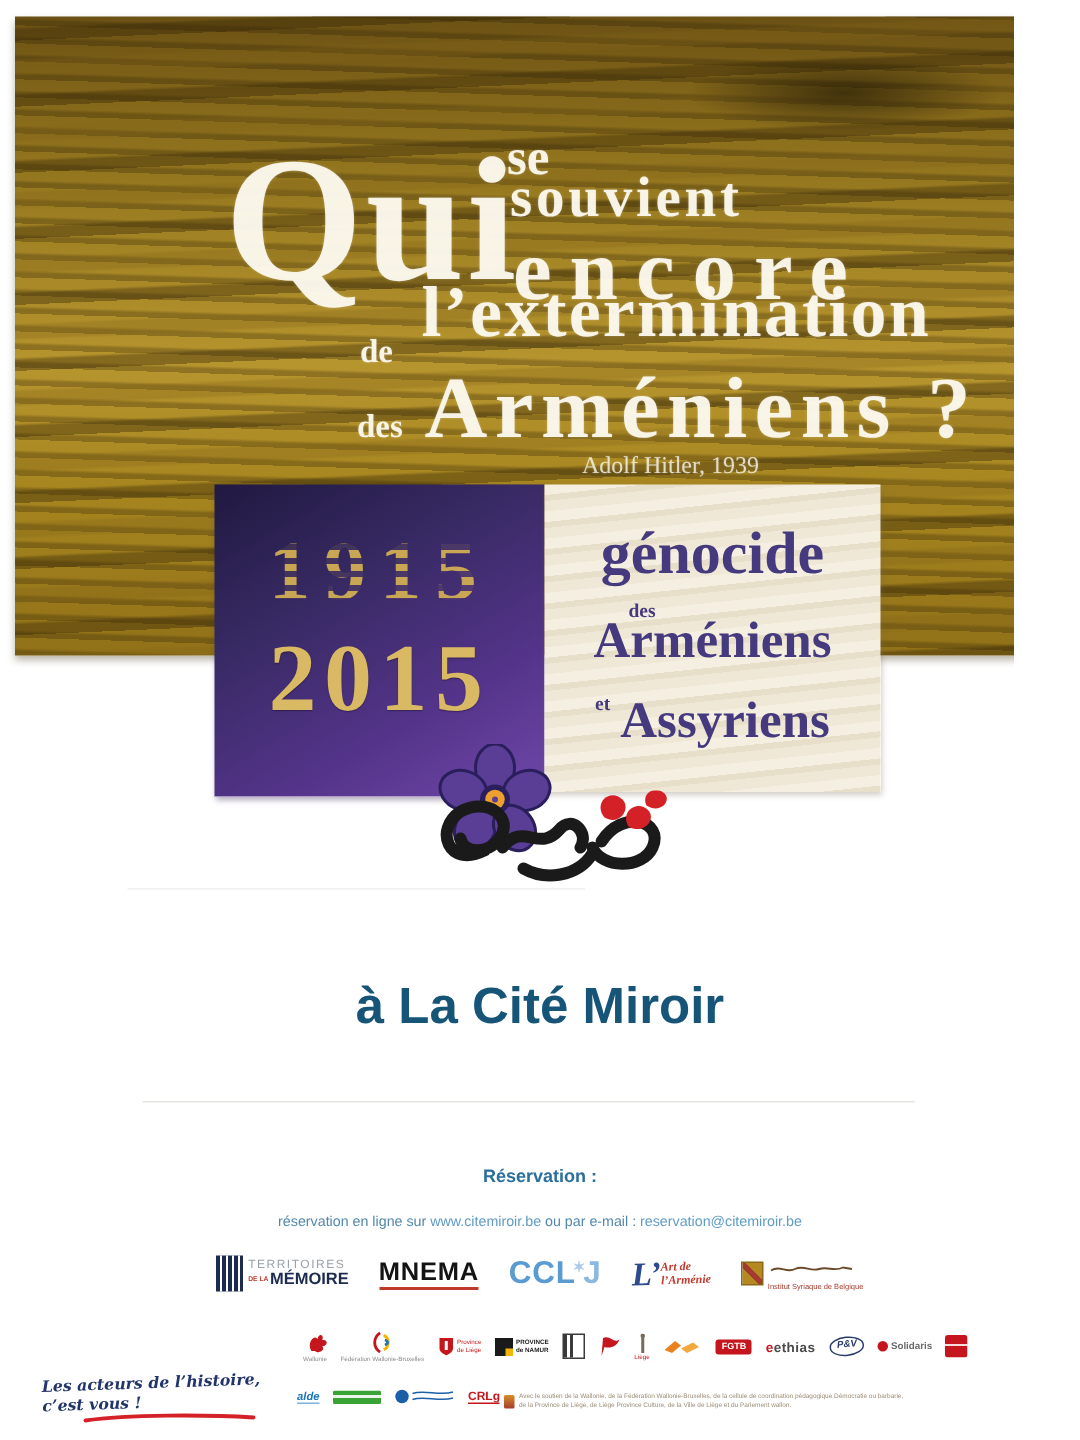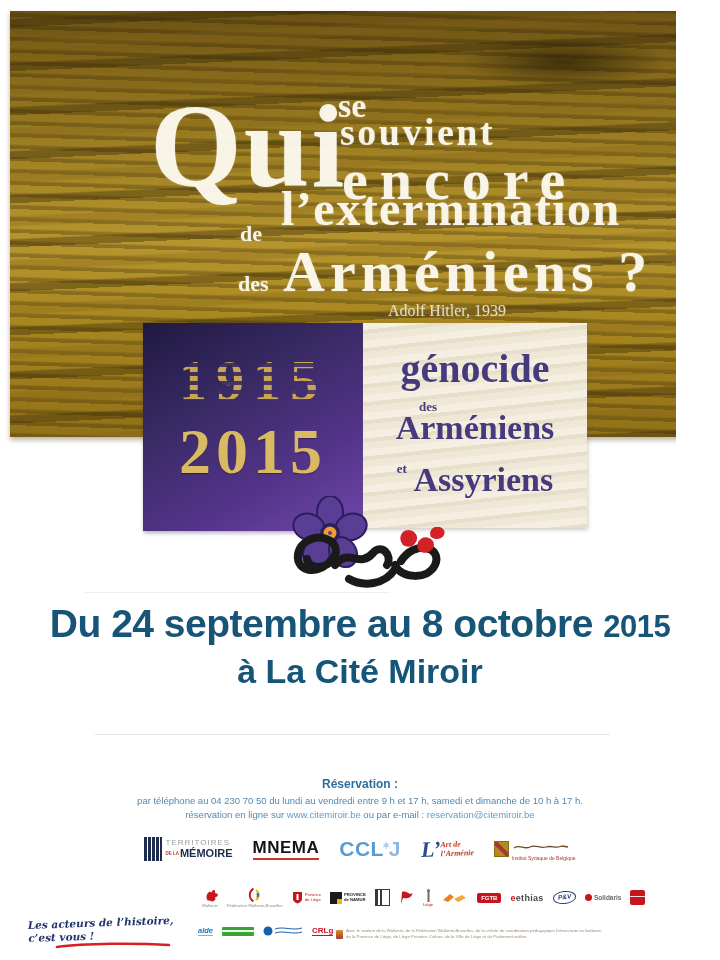--- a/index.html
+++ b/index.html
@@ -161,31 +161,27 @@
     </g>
     <g fill="#d42027">
       <path d="M120,18 C112,8 124,-2 132,6 C138,12 130,24 120,18 Z"></path>
       <path d="M136,24 C130,14 142,6 149,13 C155,19 146,30 136,24 Z"></path>
       <path d="M148,10 C144,2 154,-4 160,2 C165,7 157,16 148,10 Z"></path>
     </g>
   </svg>
 
   <div class="abs hairline" style="left:85px;top:592px;width:305px;opacity:.6;"></div>
 
-  <div class="abs dates">
-    <span>Du 24 septembre au 8 octobre</span>
-    <span class="yr">2015</span>
-  </div>
   <div class="abs venue">à La Cité Miroir</div>
 
   <div class="abs hairline" style="left:95px;top:734px;width:515px;"></div>
 
   <div class="abs resv">
     <span class="rtitle">Réservation :</span>
-    <span>par téléphone au 04 230 70 50 du lundi au vendredi entre 9 h et 17 h, samedi et dimanche de 10 h à 17 h.</span><br>
+    <br>
     <span>réservation en ligne sur </span><span class="link">www.citemiroir.be</span><span> ou par e-mail : </span><span class="link">reservation@citemiroir.be</span>
   </div>
 
   <div class="abs partners">
     <div class="tdm">
       <div class="tdm-icon"></div>
       <div>
         <div class="tdm-l1">TERRITOIRES</div>
         <div class="tdm-l2"><span class="tdm-dela">DE LA</span><span>MÉMOIRE</span></div>
       </div>

